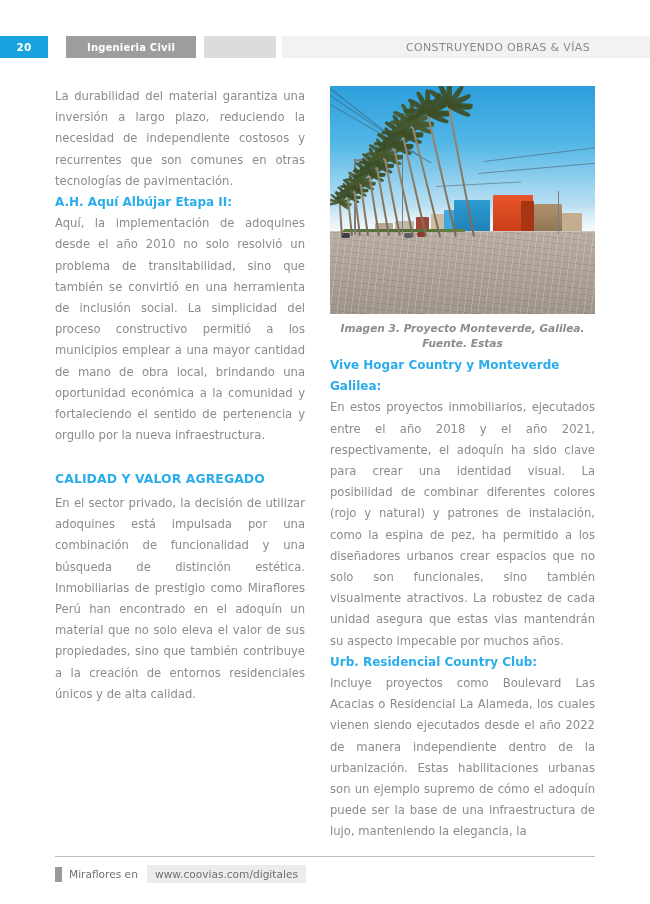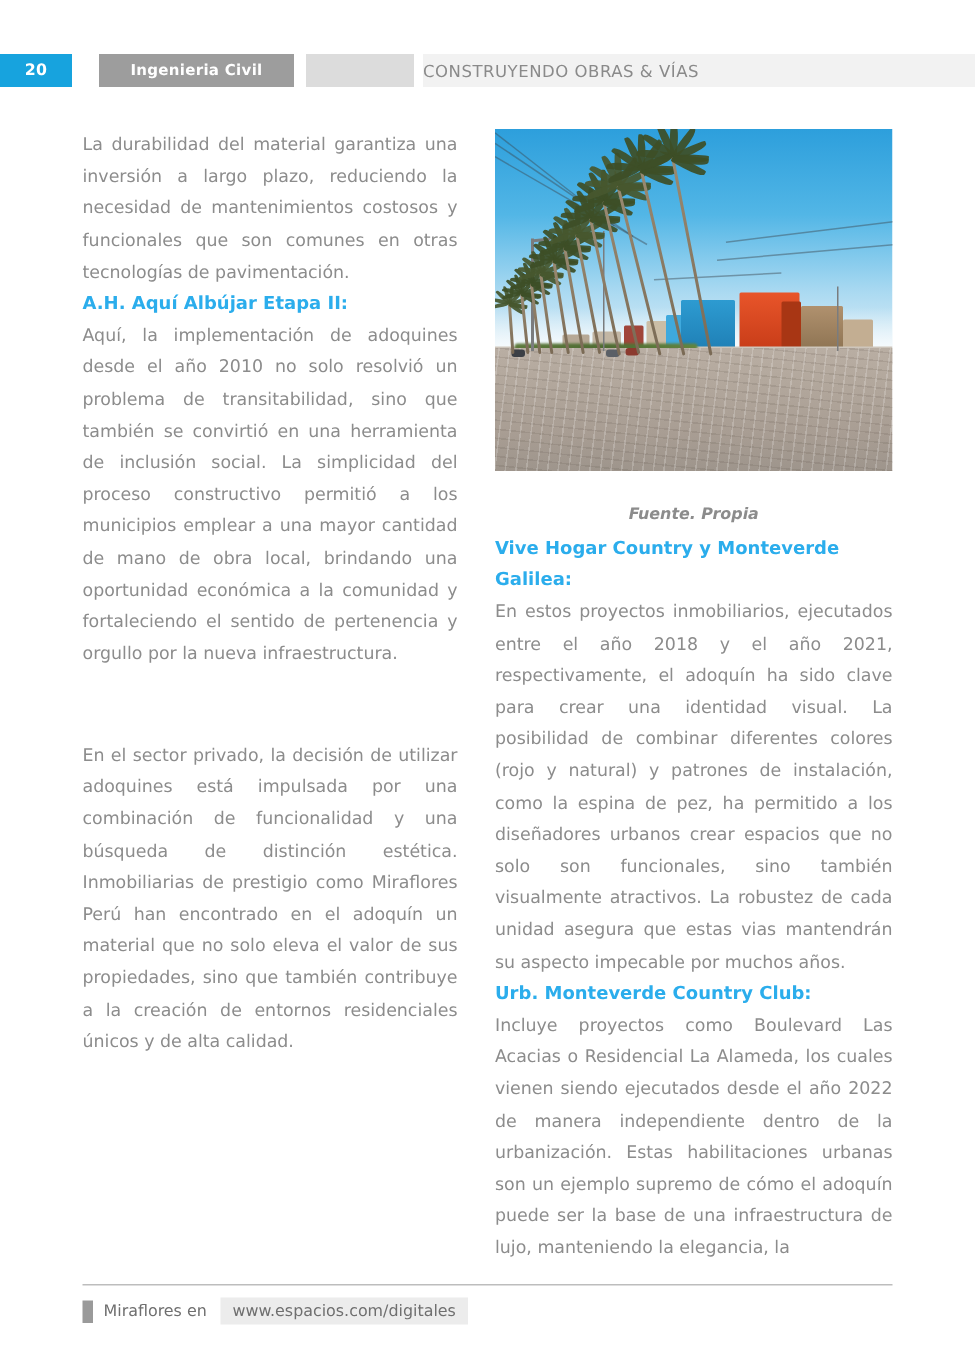--- a/index.html
+++ b/index.html
@@ -55,21 +55,21 @@
     width: 72px; height: 22px;
     background: #dcdcdc;
   }
   .hdr-title-bar {
     position: absolute;
     left: 282px; top: 0;
     width: 368px; height: 22px;
     background: #f2f2f2;
     display: flex;
     align-items: center;
-    justify-content: flex-start;
+    justify-content: flex-end;
   }
   .hdr-title-bar span {
     color: #8a8a8a;
     font-size: 11px;
     letter-spacing: .35px;
     padding-right: 60px;
   }
 
   
   .col-left {
@@ -322,30 +322,30 @@
     <span>Ingenieria Civil</span>
   </div>
   <div class="hdr-spacer"></div>
   <div class="hdr-title-bar">
     <span>CONSTRUYENDO OBRAS &amp; VÍAS</span>
   </div>
 </div>
 
 <div class="col-left">
 
-  <p class="body">La durabilidad del material garantiza una inversión a largo plazo, reduciendo la necesidad de mantenimientos costosos y funcionales que son comunes en otras tecnologías de pavimentación.</p>
+  <p class="body">La durabilidad del material garantiza una inversión a largo plazo, reduciendo la necesidad de independiente costosos y recurrentes que son comunes en otras tecnologías de pavimentación.</p>
 
   <p class="lead-blue">A.H. Aquí Albújar Etapa II:</p>
 
   <p class="body">Aquí, la implementación de adoquines desde el año 2010 no solo resolvió un problema de transitabilidad, sino que también se convirtió en una herramienta de inclusión social. La simplicidad del proceso constructivo permitió a los municipios emplear a una mayor cantidad de mano de obra local, brindando una oportunidad económica a la comunidad y fortaleciendo el sentido de pertenencia y orgullo por la nueva infraestructura.</p>
 
   <div class="spacer-lg"></div>
 
   <h2 class="section-head">
-    <br>
+    <span>CALIDAD Y VALOR AGREGADO</span><br>
   </h2>
 
   <div class="spacer-sm"></div>
 
   <p class="body">En el sector privado, la decisión de utilizar adoquines está impulsada por una combinación de funcionalidad y una búsqueda de distinción estética. Inmobiliarias de prestigio como Miraflores Perú han encontrado en el adoquín un material que no solo eleva el valor de sus propiedades, sino que también contribuye a la creación de entornos residenciales únicos y de alta calidad.</p>
 </div>
 
 <div class="col-right">
 
   <div class="photo-wrap">
@@ -568,35 +568,35 @@
               <div class="frond" style="transform: rotate(40deg) scale(1.1); background: rgb(61, 79, 39);"></div>
               <div class="frond" style="transform: rotate(-185deg) scale(1.1); background: rgb(61, 79, 39);"></div>
               <div class="frond" style="transform: rotate(20deg) scale(1.1); background: rgb(61, 79, 39);"></div>
             </div>
           </div>
         </div>
     </div>
   </div>
 
   <div class="caption">
-    <br>
-    <span>Fuente. Propia</span>
+    <span>Imagen 3. Proyecto Monteverde, Galilea.</span><br>
+    <span>Fuente. Estas</span>
   </div>
 
   <div class="spacer-sm"></div>
 
   <p class="lead-blue">Vive Hogar Country y Monteverde Galilea:</p>
 
   <p class="body">En estos proyectos inmobiliarios, ejecutados entre el año 2018 y el año 2021, respectivamente, el adoquín ha sido clave para crear una identidad visual. La posibilidad de combinar diferentes colores (rojo y natural) y patrones de instalación, como la espina de pez, ha permitido a los diseñadores urbanos crear espacios que no solo son funcionales, sino también visualmente atractivos. La robustez de cada unidad asegura que estas vias mantendrán su aspecto impecable por muchos años.</p>
 
-  <p class="lead-blue">Urb. Monteverde Country Club:</p>
+  <p class="lead-blue">Urb. Residencial Country Club:</p>
 
   <p class="body">Incluye proyectos como Boulevard Las Acacias o Residencial La Alameda, los cuales vienen siendo ejecutados desde el año 2022 de manera independiente dentro de la urbanización. Estas habilitaciones urbanas son un ejemplo supremo de cómo el adoquín puede ser la base de una infraestructura de lujo, manteniendo la elegancia, la</p>
 </div>
 
 <div class="footer">
   <div class="footer-rule"></div>
   <div class="foot-mark"></div>
   <div class="foot-label">Miraflores en</div>
   <div class="foot-url">
-    <span>www.espacios.com/digitales</span>
+    <span>www.coovias.com/digitales</span>
   </div>
 </div>
 
 </body></html>

